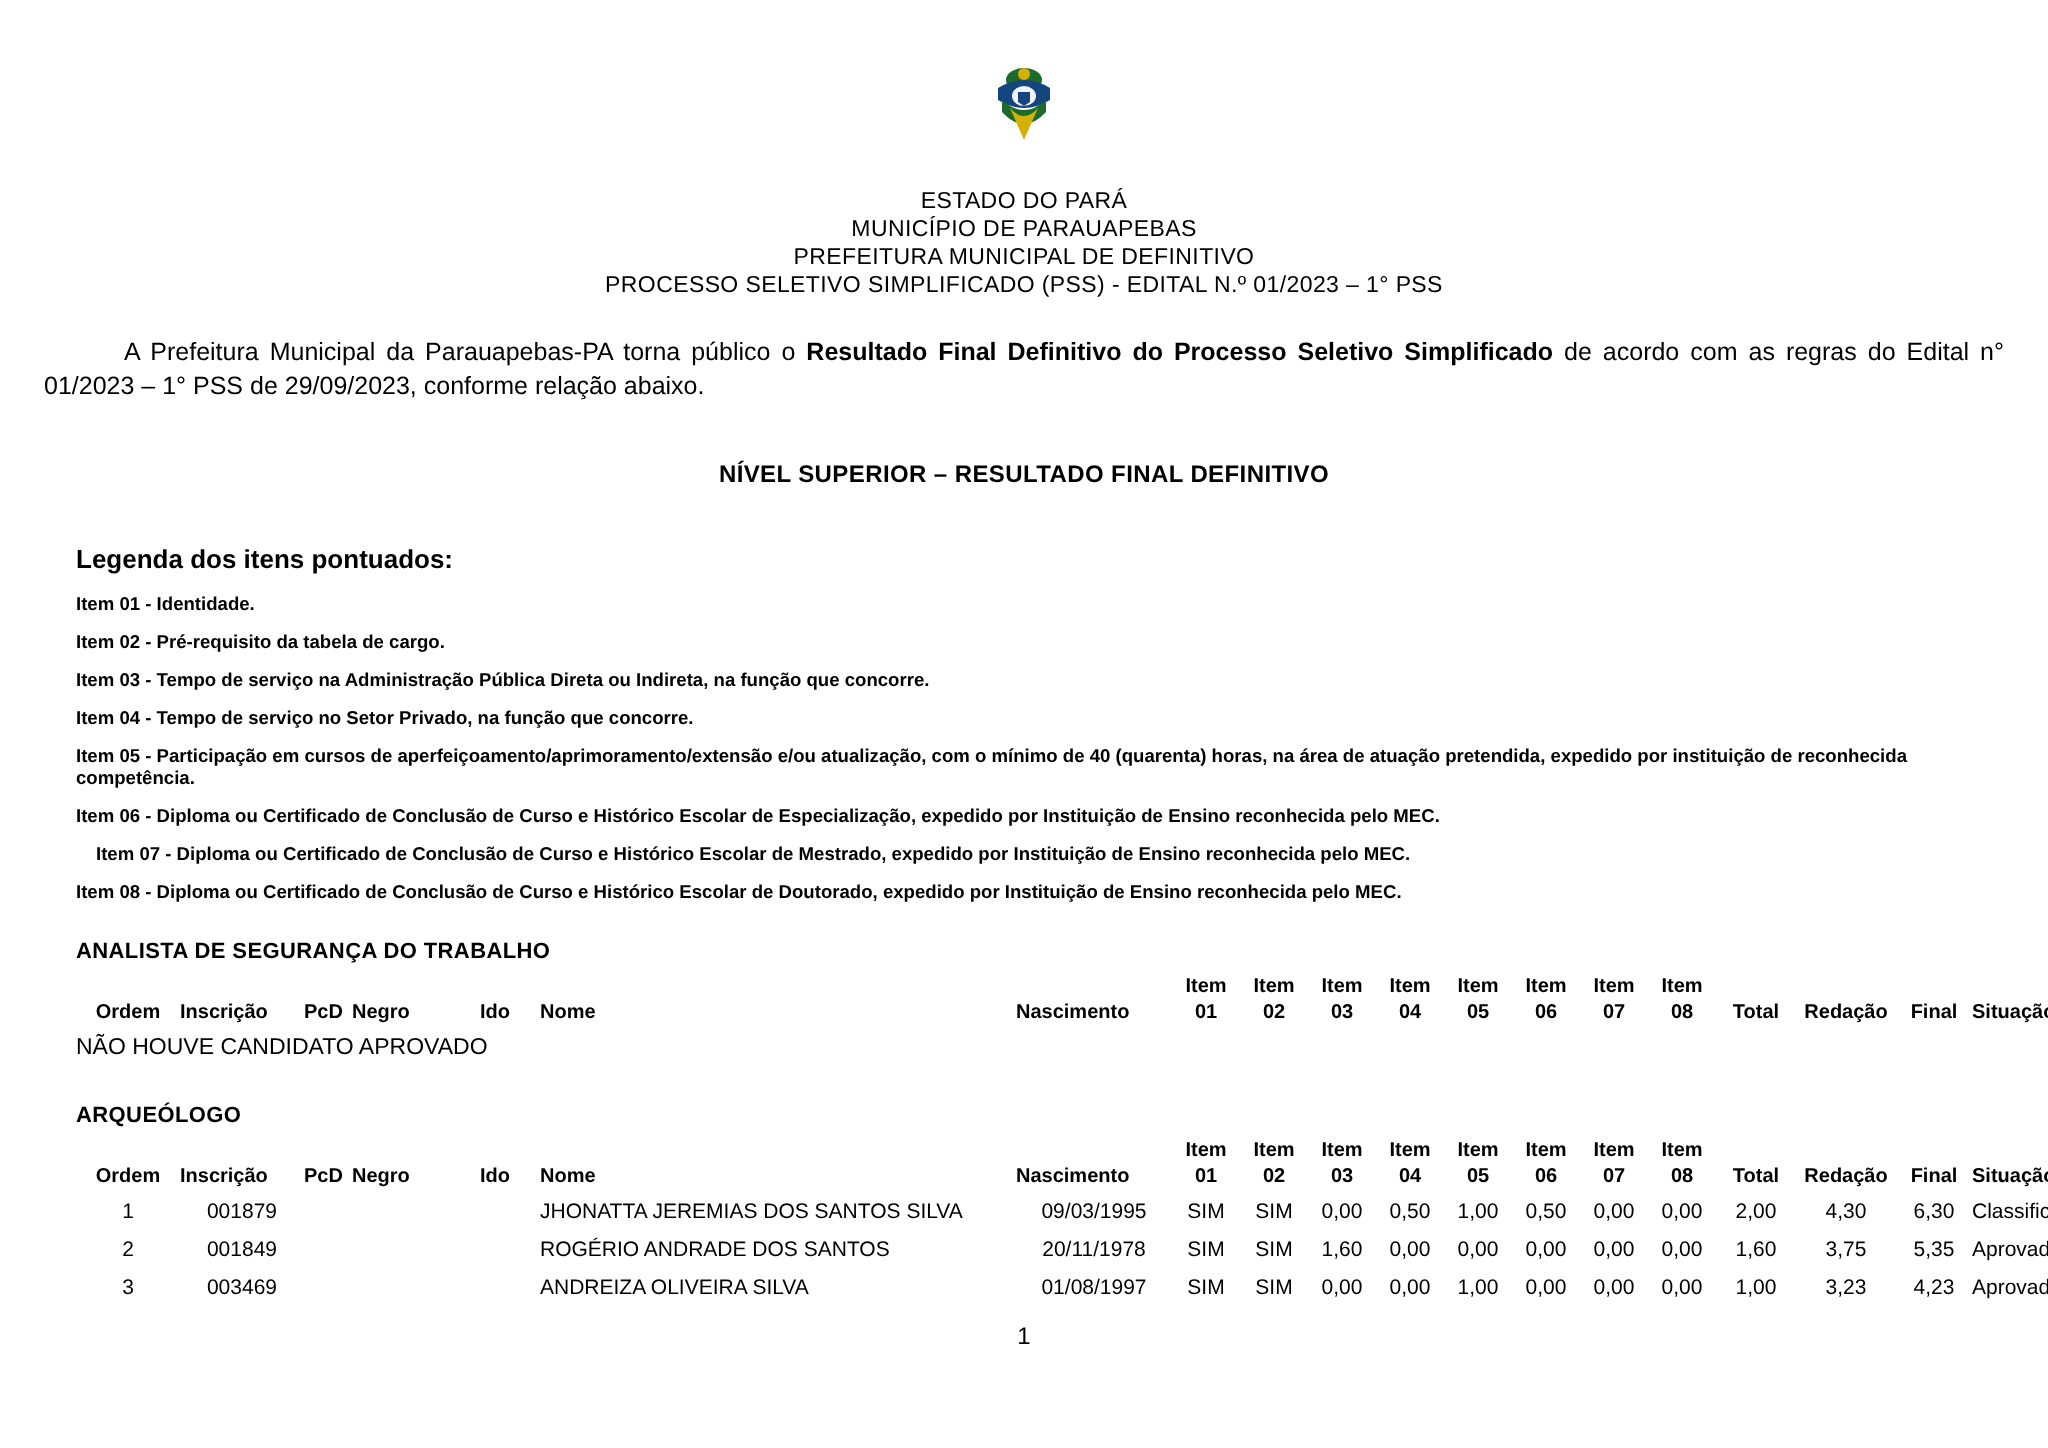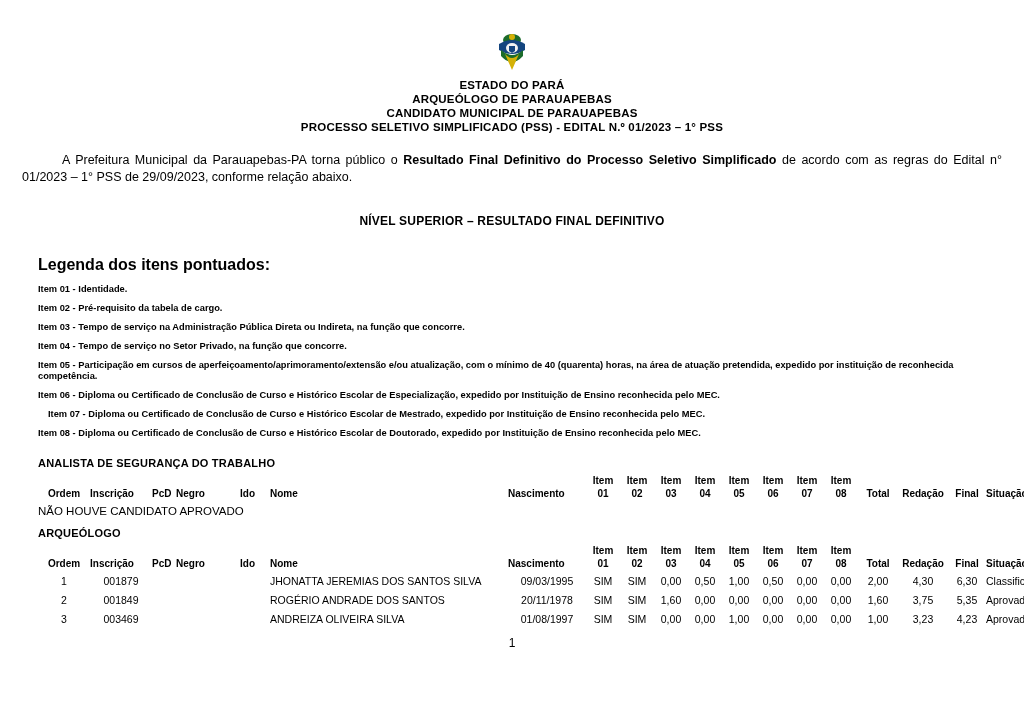--- a/index.html
+++ b/index.html
@@ -18,25 +18,25 @@
     overflow: hidden;
   }
   .crest {
     width: 46px;
     height: 46px;
     margin: 0 auto;
     display: block;
   }
   .header-block {
     text-align: center;
-    font-weight: bold;
+    font-weight: normal;
     font-size: 11.5px;
     line-height: 14px;
     letter-spacing: 0.2px;
-    margin-top: 2px;
+    margin-top: 18px;
   }
   .intro {
     margin: 18px 22px 0 22px;
     font-size: 12.5px;
     line-height: 17px;
     text-align: justify;
   }
   .intro .ind {
     display: inline-block;
     width: 40px;
@@ -47,21 +47,21 @@
   .section-title {
     text-align: center;
     font-weight: bold;
     font-size: 12px;
     margin-top: 28px;
     letter-spacing: 0.2px;
   }
   .legend-title {
     margin: 28px 0 0 38px;
     font-weight: bold;
-    font-size: 16px;
+    font-size: 13px;
   }
   .legend-list {
     margin: 10px 0 0 38px;
     font-size: 9.3px;
     font-weight: bold;
     line-height: 11px;
     max-width: 920px;
   }
   .legend-list p {
     margin: 0 0 8px 0;
@@ -133,22 +133,22 @@
       <path d="M12 20 Q23 30 34 20 L34 26 Q23 38 12 26 Z" fill="#1b6b2b"></path>
       <path d="M16 24 L23 40 L30 24 Q23 32 16 24 Z" fill="#d4b106"></path>
       <ellipse cx="23" cy="18" rx="6" ry="5" fill="#f2f2f2"></ellipse>
       <path d="M20 16 L26 16 L26 21 L23 23 L20 21 Z" fill="#14457f"></path>
       <circle cx="23" cy="7" r="3" fill="#d4b106"></circle>
     </svg>
   </div>
 
   <div class="header-block">
     <div>ESTADO DO PARÁ</div>
-    <div>ARQUEÓLOGO DE PARAUAPEBAS</div>
-    <div>CANDIDATO MUNICIPAL DE PARAUAPEBAS</div>
+    <div>MUNICÍPIO DE PARAUAPEBAS</div>
+    <div>PREFEITURA MUNICIPAL DE DEFINITIVO</div>
     <div>PROCESSO SELETIVO SIMPLIFICADO (PSS) - EDITAL N.º 01/2023 – 1° PSS</div>
   </div>
 
   <div class="intro">
     <span class="ind"></span><span>A Prefeitura Municipal da Parauapebas-PA torna público o </span><b>Resultado Final Definitivo do Processo Seletivo Simplificado</b><span> de acordo com as regras do Edital n° 01/2023 – 1° PSS de 29/09/2023, conforme relação abaixo.</span>
   </div>
 
   <div class="section-title">NÍVEL SUPERIOR – RESULTADO FINAL DEFINITIVO</div>
 
   <div class="legend-title">Legenda dos itens pontuados:</div>
@@ -207,21 +207,21 @@
         <th class="col-total">Total</th>
         <th class="col-reda">Redação</th>
         <th class="col-final">Final</th>
         <th class="col-sit lft">Situação</th>
       </tr>
     </thead>
     <tbody></tbody>
   </table>
   <div class="none-row">NÃO HOUVE CANDIDATO APROVADO</div>
 
-  <div class="cargo-title" style="margin-top:10px;">ARQUEÓLOGO</div>
+  <div class="cargo-title" style="margin-top:22px;">ARQUEÓLOGO</div>
   <table class="results">
     <thead>
       <tr>
         <th class="col-ordem"></th>
         <th class="col-insc"></th>
         <th class="col-pcd"></th>
         <th class="col-negro"></th>
         <th class="col-ido"></th>
         <th class="col-nome"></th>
         <th class="col-nasc"></th>

